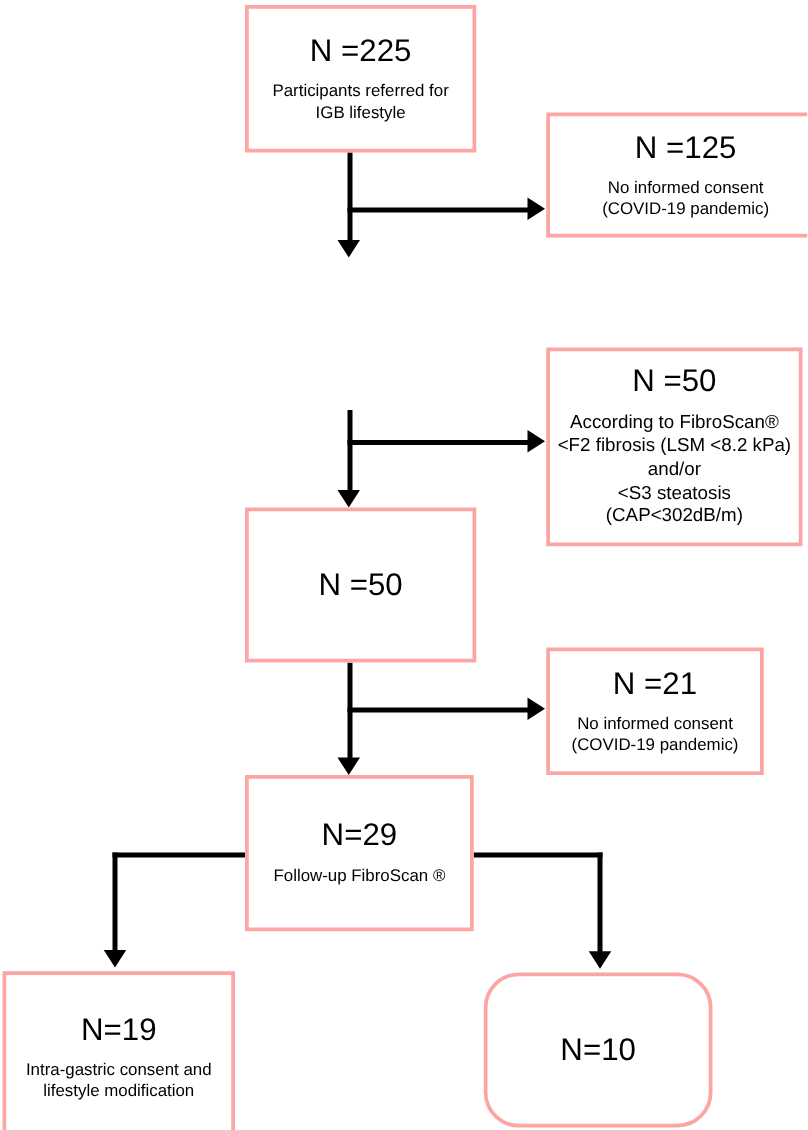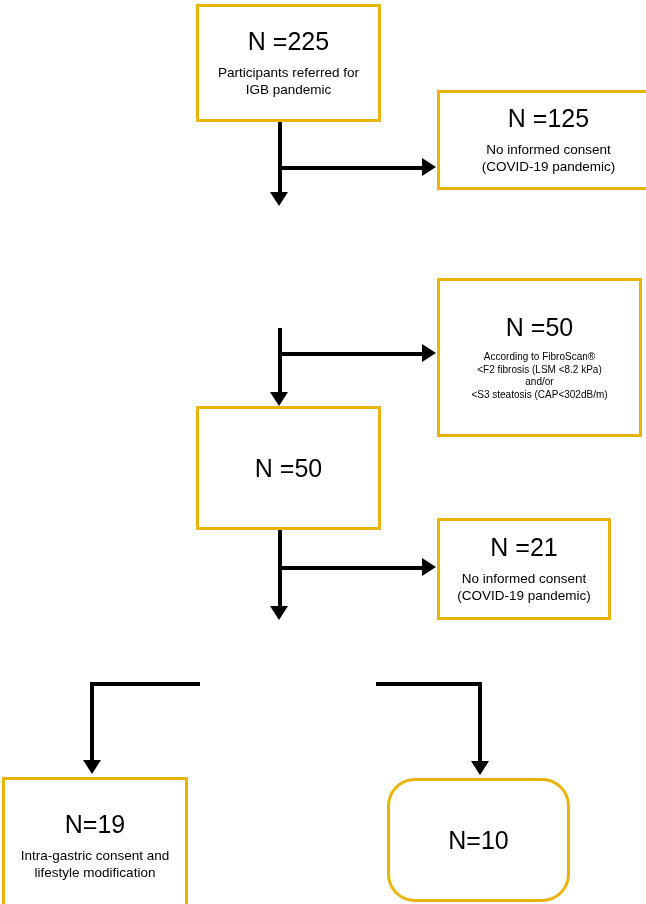--- a/index.html
+++ b/index.html
@@ -13,21 +13,21 @@
     width: 646px;
     height: 904px;
     background: #ffffff;
     font-family: "Liberation Sans", sans-serif;
     color: #000000;
     overflow: hidden;
   }
   .node {
     position: absolute;
     box-sizing: border-box;
-    border: 3px solid #eab308;
+    border: 3px solid #fca5a5;
     background: #ffffff;
     display: flex;
     flex-direction: column;
     align-items: center;
     justify-content: center;
     text-align: center;
     padding: 0 6px;
     z-index: 3;
   }
   .node .n-label {
@@ -98,49 +98,53 @@
   <div class="vline" style="left:90px; top:682px; height:81px;"></div>
   <div class="arrow-down" style="left:83px; top:760px;"></div>
 
   <div class="hline" style="left:376px; top:682px; width:106px;"></div>
   <div class="vline" style="left:478px; top:682px; height:82px;"></div>
   <div class="arrow-down" style="left:471px; top:761px;"></div>
 
   <div class="node" id="node-enrolled" style="left:196px; top:4px; width:185px; height:118px;">
     <div class="n-label">N =225</div>
     <div class="n-desc">Participants referred for
-IGB pandemic</div>
+IGB lifestyle</div>
   </div>
 
   <div class="node" id="node-excluded-consent-1" style="left:437px; top:90px; width:223px; height:100px;">
     <div class="n-label">N =125</div>
     <div class="n-desc">No informed consent
 (COVID-19 pandemic)</div>
   </div>
 
 
   <div class="node" id="node-excluded-fibroscan" style="left:437px; top:278px; width:205px; height:159px;">
     <div class="n-label">N =50</div>
-    <div class="n-desc" style="font-size:10px;">According to FibroScan®
+    <div class="n-desc" style="font-size:15px;">According to FibroScan®
 &lt;F2 fibrosis (LSM &lt;8.2 kPa)
 and/or
 &lt;S3 steatosis (CAP&lt;302dB/m)</div>
   </div>
 
   <div class="node no-desc" id="node-eligible" style="left:196px; top:406px; width:185px; height:124px;">
     <div class="n-label">N =50</div>
 
   </div>
 
   <div class="node" id="node-excluded-consent-2" style="left:437px; top:518px; width:174px; height:102px;">
     <div class="n-label">N =21</div>
     <div class="n-desc">No informed consent
 (COVID-19 pandemic)</div>
   </div>
 
+  <div class="node" id="node-followup" style="left:196px; top:620px; width:183px; height:125px;">
+    <div class="n-label">N=29</div>
+    <div class="n-desc">Follow-up FibroScan ®</div>
+  </div>
 
   <div class="node" id="node-igb-group" style="left:2px; top:777px; width:186px; height:139px;justify-content:center;">
     <div class="n-label">N=19</div>
     <div class="n-desc">Intra-gastric consent and
 lifestyle modification</div>
   </div>
 
   <div class="node" id="node-lifestyle-group" style="left:387px; top:778px; width:183px; height:124px;border-radius:28px;">
     <div class="n-label">N=10</div>
   </div>

